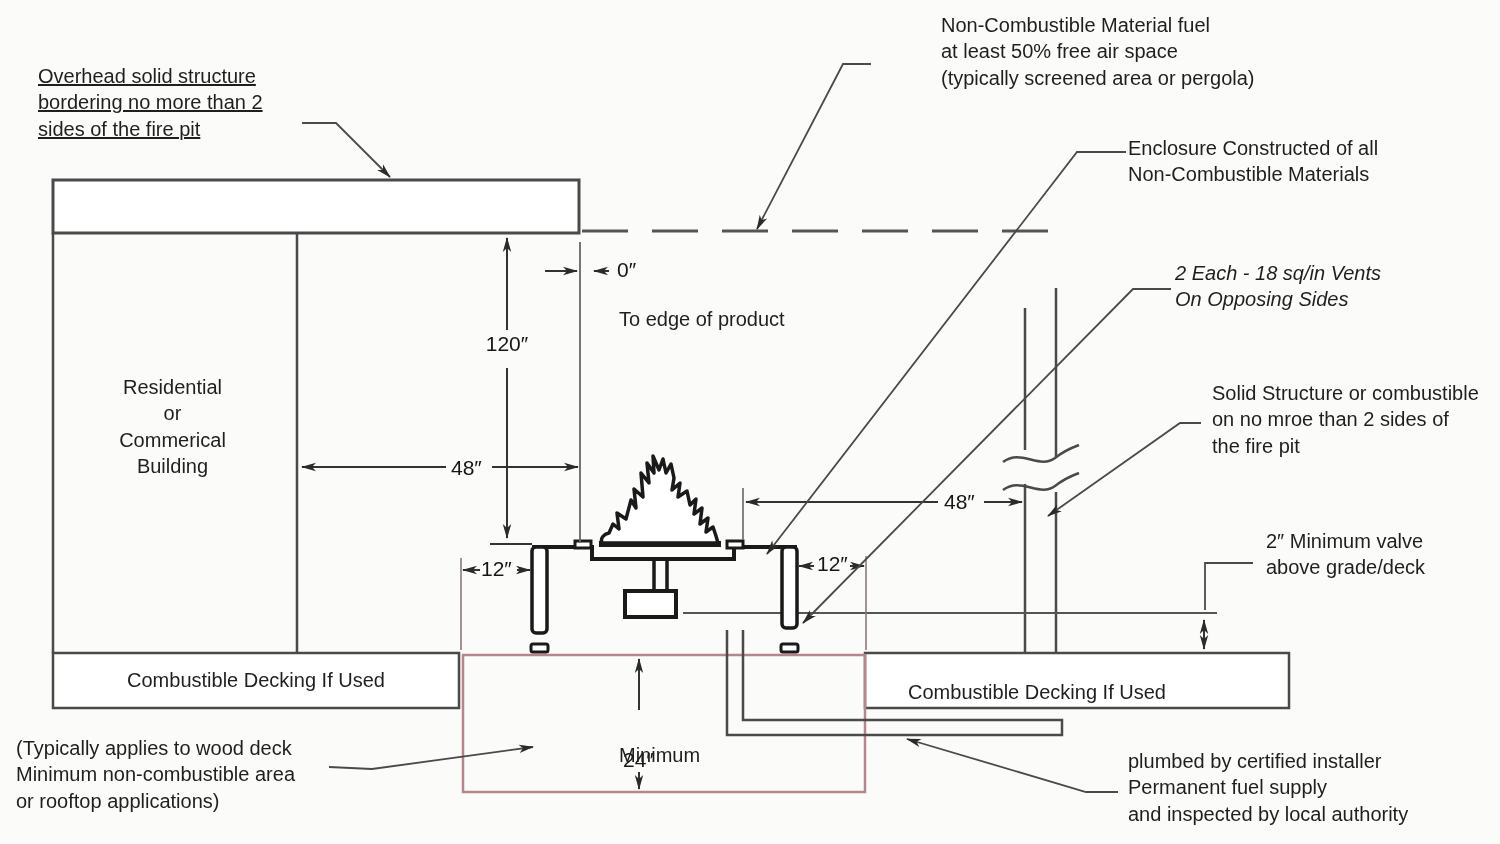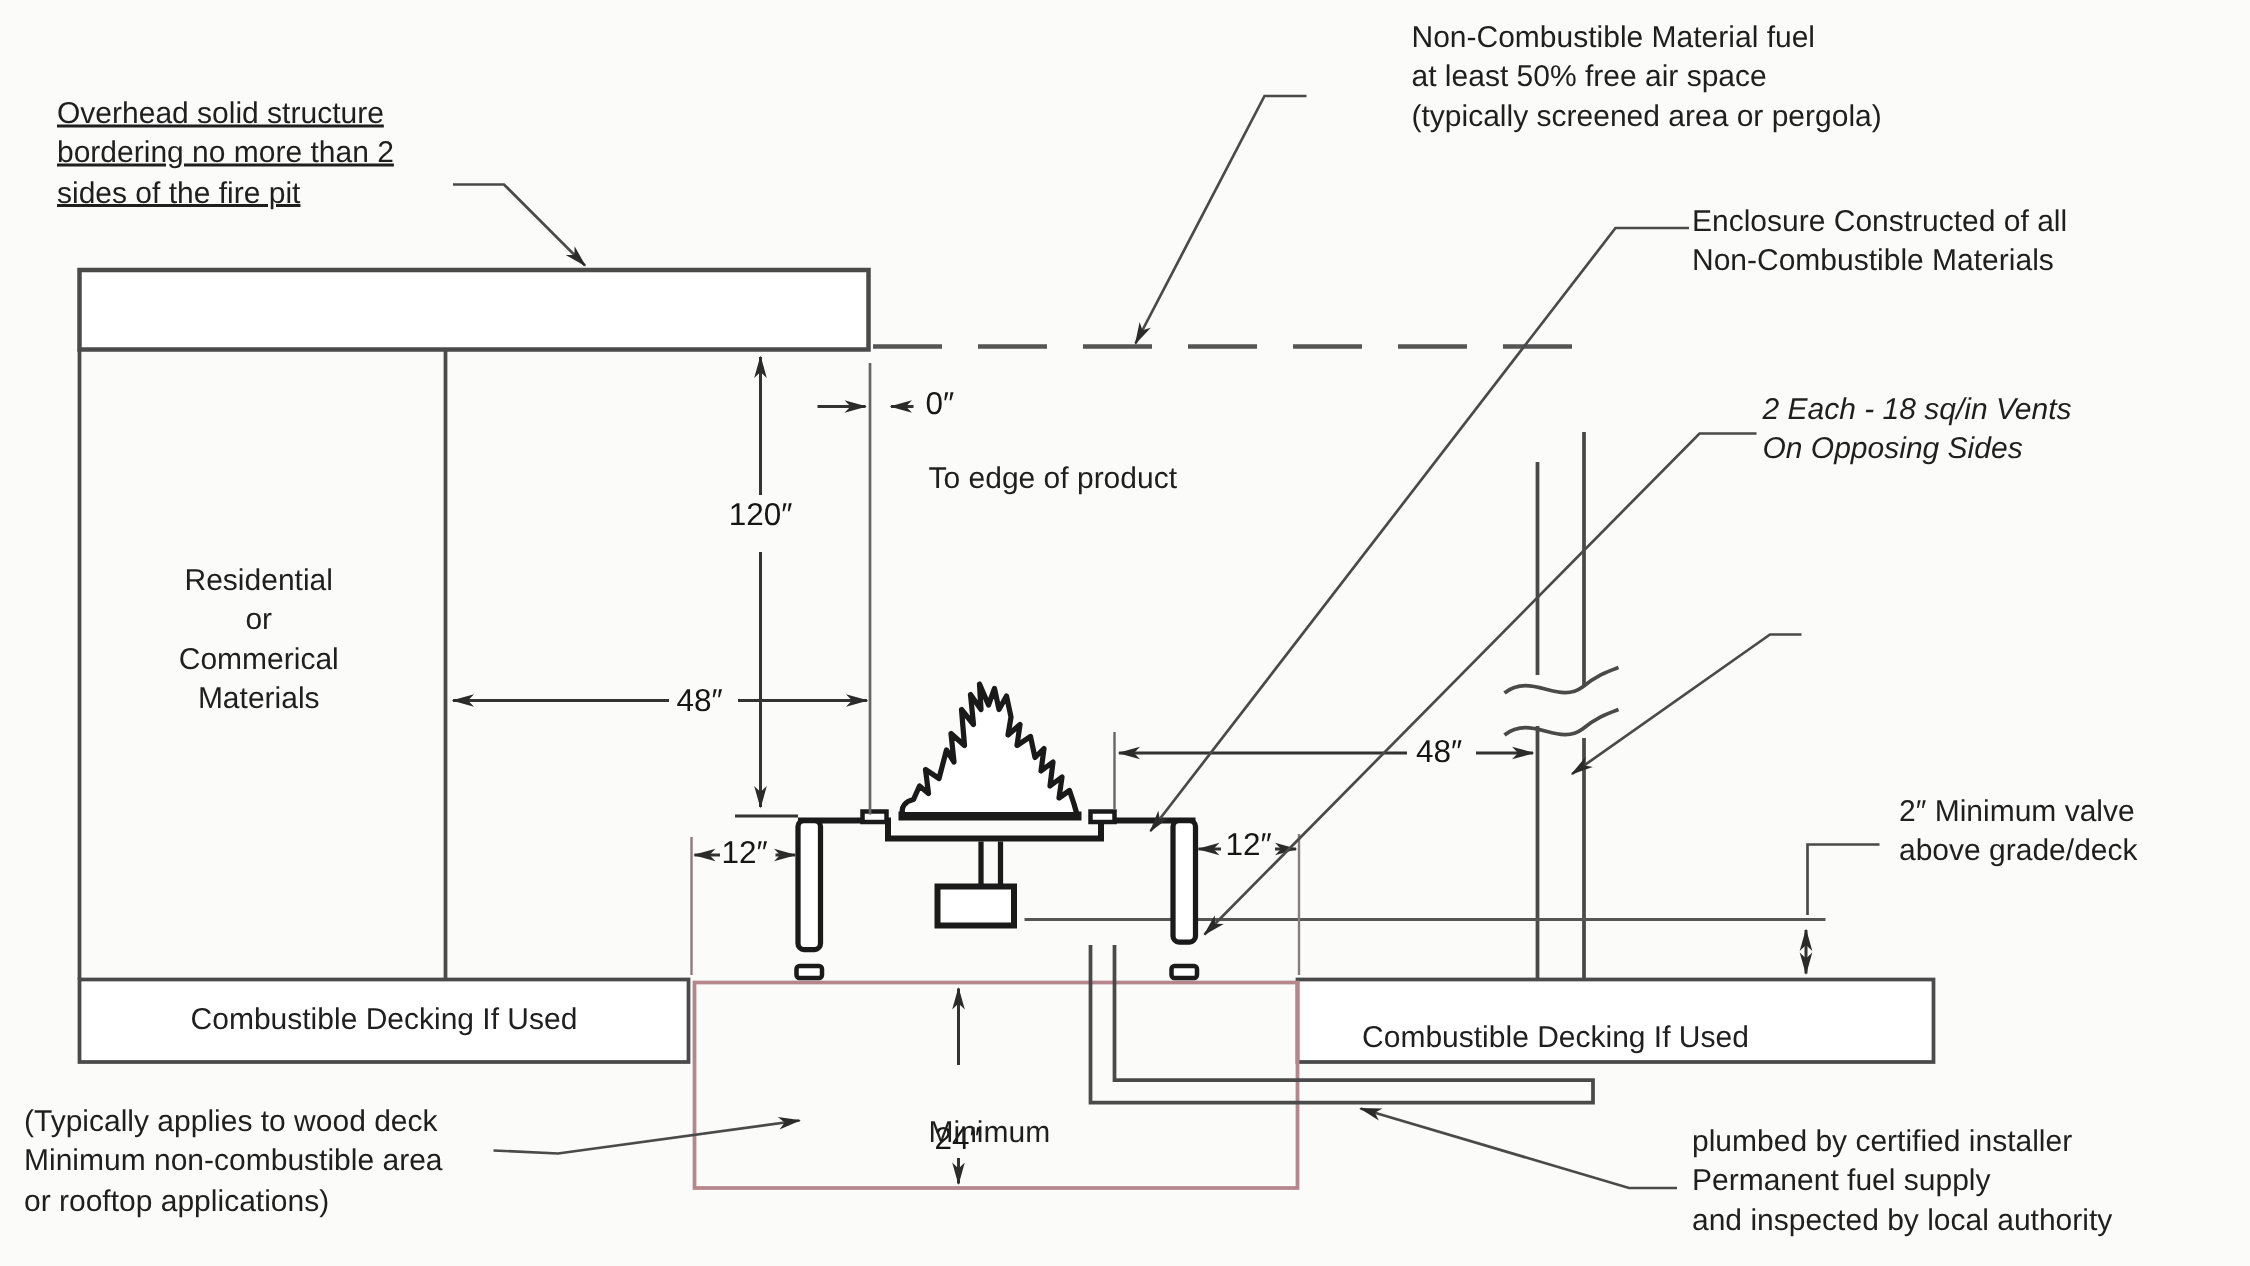--- a/index.html
+++ b/index.html
@@ -140,31 +140,36 @@
   <div class="note" style="left:1128px;top:135px;">
     <div>Enclosure Constructed of all</div>
     <div>Non-Combustible Materials</div>
   </div>
 
   <div class="note" style="left:1175px;top:260px;font-style:italic;">
     <div>2 Each - 18 sq/in Vents</div>
     <div>On Opposing Sides</div>
   </div>
 
+  <div class="note" style="left:1212px;top:380px;">
+    <div>Solid Structure or combustible</div>
+    <div>on no mroe than 2 sides of</div>
+    <div>the fire pit</div>
+  </div>
 
   <div class="note" style="left:1266px;top:528px;">
     <div>2″ Minimum valve</div>
     <div>above grade/deck</div>
   </div>
 
   <div class="note center" style="left:85px;top:374px;width:175px;">
     <div>Residential</div>
     <div>or</div>
     <div>Commerical</div>
-    <div>Materials</div>
+    <div>Building</div>
   </div>
 
   <div class="note center" style="left:58px;top:667px;width:396px;">Combustible Decking If Used</div>
   <div class="note center" style="left:872px;top:679px;width:330px;">Combustible Decking If Used</div>
 
   <div class="note" style="left:16px;top:735px;">
     <div>(Typically applies to wood deck</div>
     <div>Minimum non-combustible area</div>
     <div>or rooftop applications)</div>
   </div>

